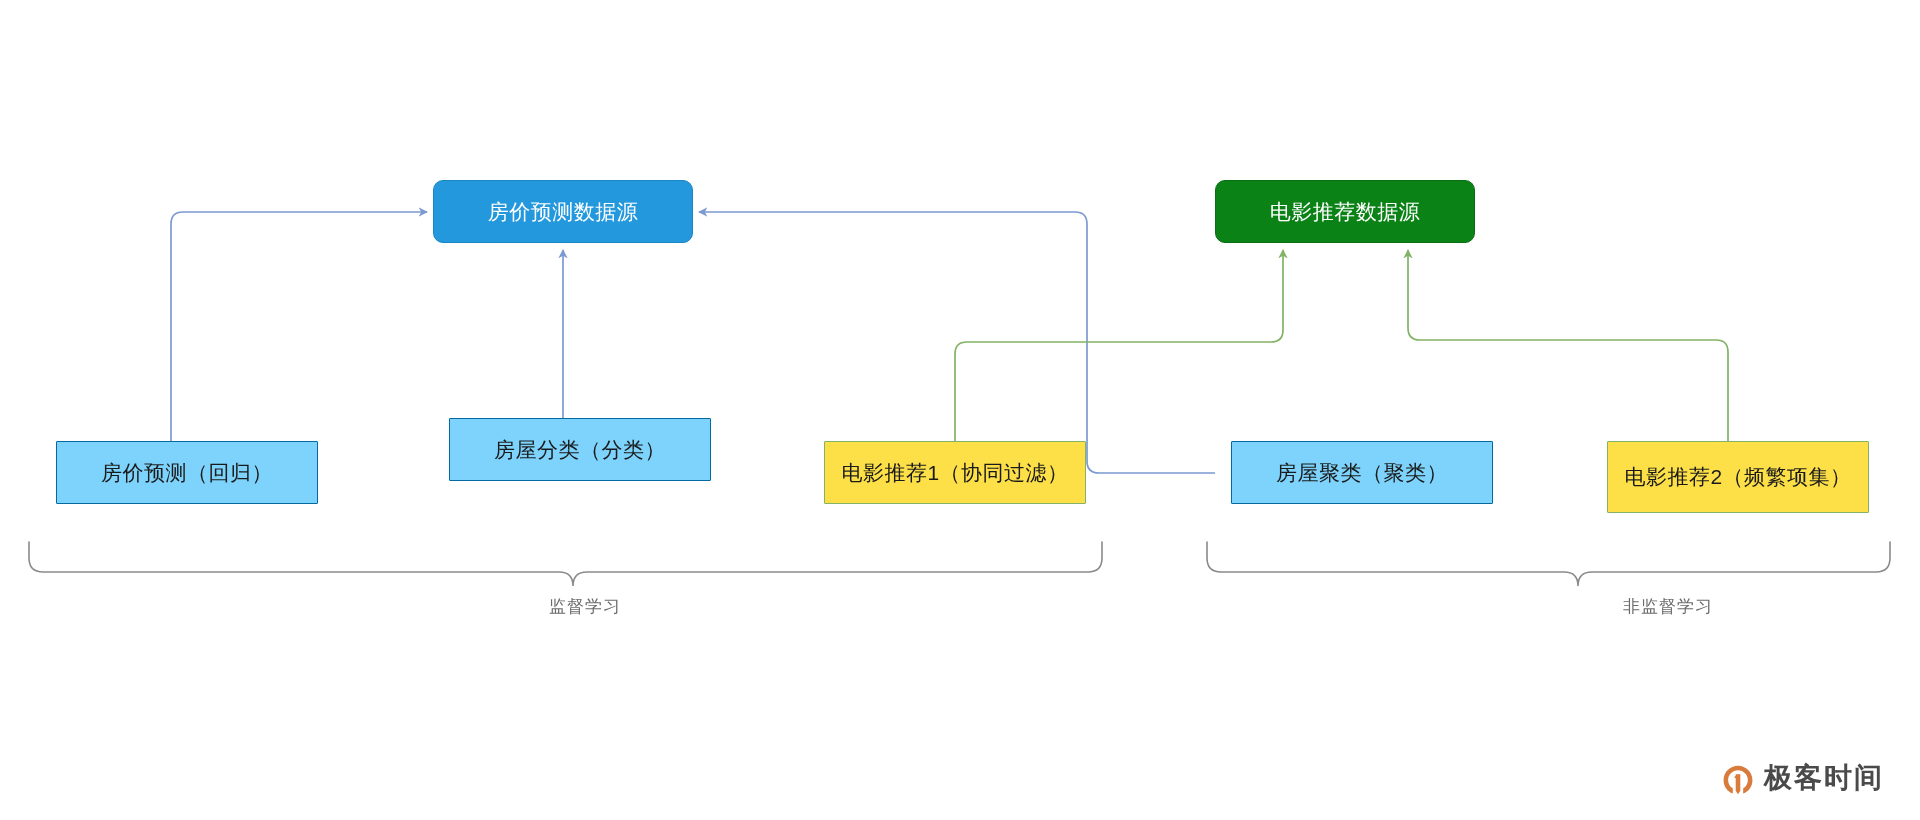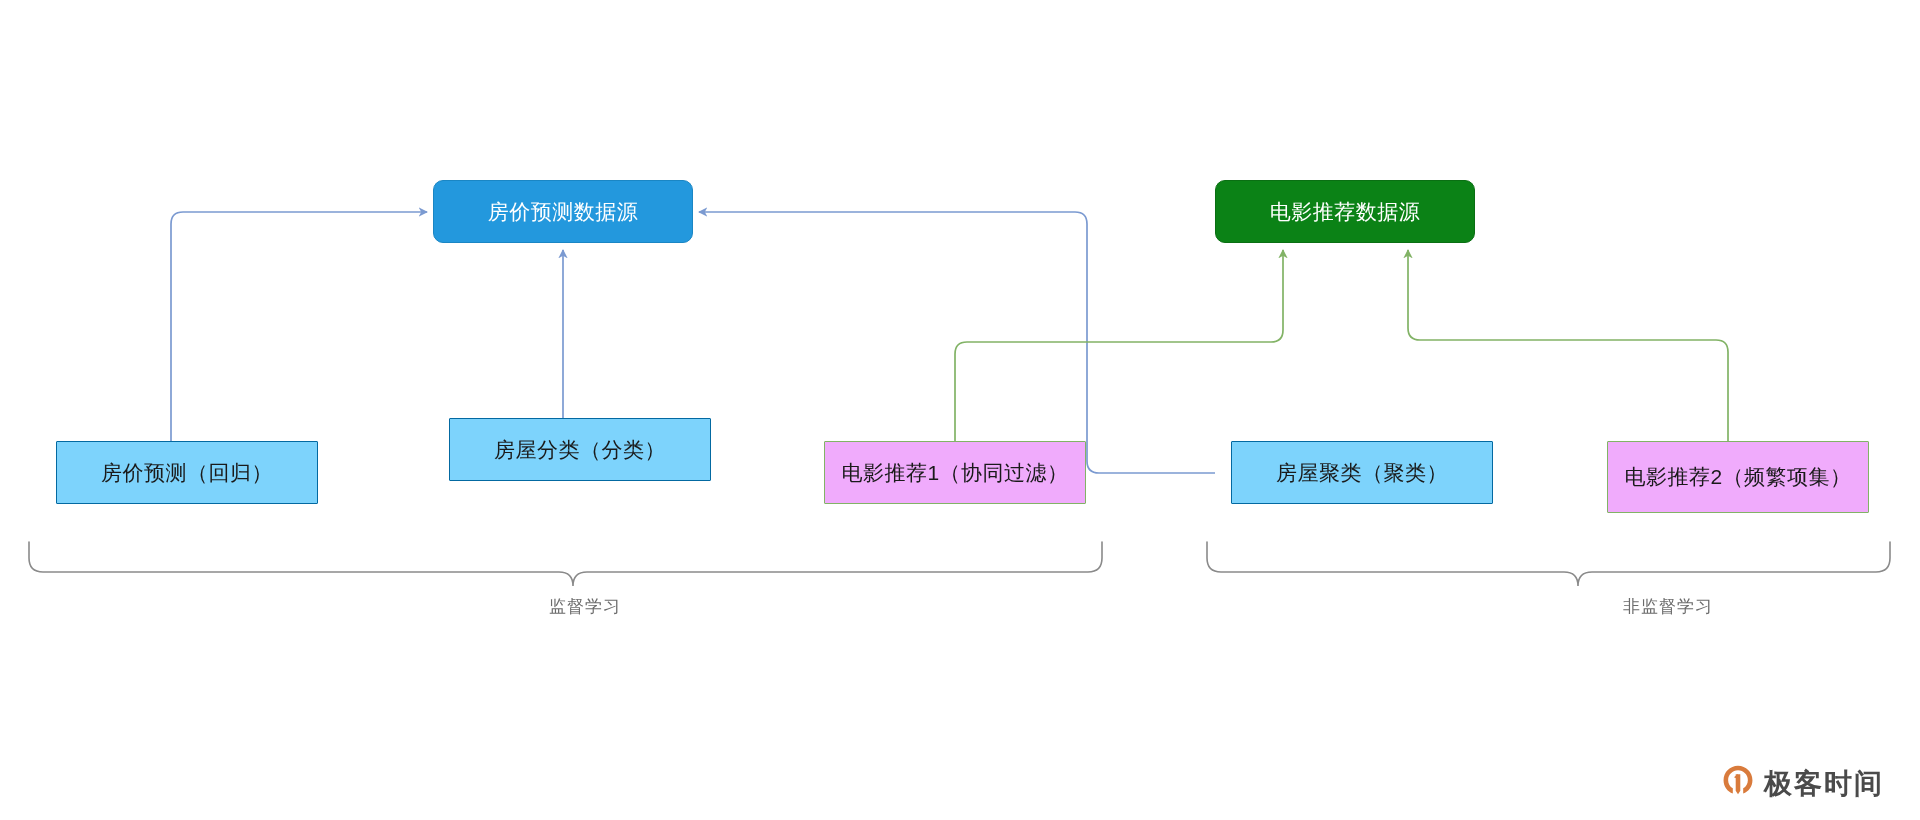--- a/index.html
+++ b/index.html
@@ -57,39 +57,39 @@
     color: #1a1a1a;
     letter-spacing: 0.5px;
     border-radius: 1px;
   }
   .node-task.lblue {
     background: #7dd3fc;
     border: 1px solid #0369a1;
     margin-left: 16px;
   }
   .node-task.lgreen {
-    background: #f0abfc;
+    background: #fde047;
     border: 1px solid #82b366;
   }
   .bracket-label {
     position: absolute;
     font-size: 17px;
     color: #6b6b6b;
     letter-spacing: 1px;
     text-align: center;
     white-space: nowrap;
     transform: translateX(-50%);
     margin-left: 12px;
   }
   .logo {
     position: absolute;
     right: 36px;
     bottom: 22px;
     display: flex;
-    align-items: flex-end;
+    align-items: flex-start;
     gap: 9px;
   }
   .logo-mark {
     width: 34px;
     height: 34px;
     flex: 0 0 auto;
   }
   .logo-text {
     font-size: 28px;
     color: #4a4a4a;

